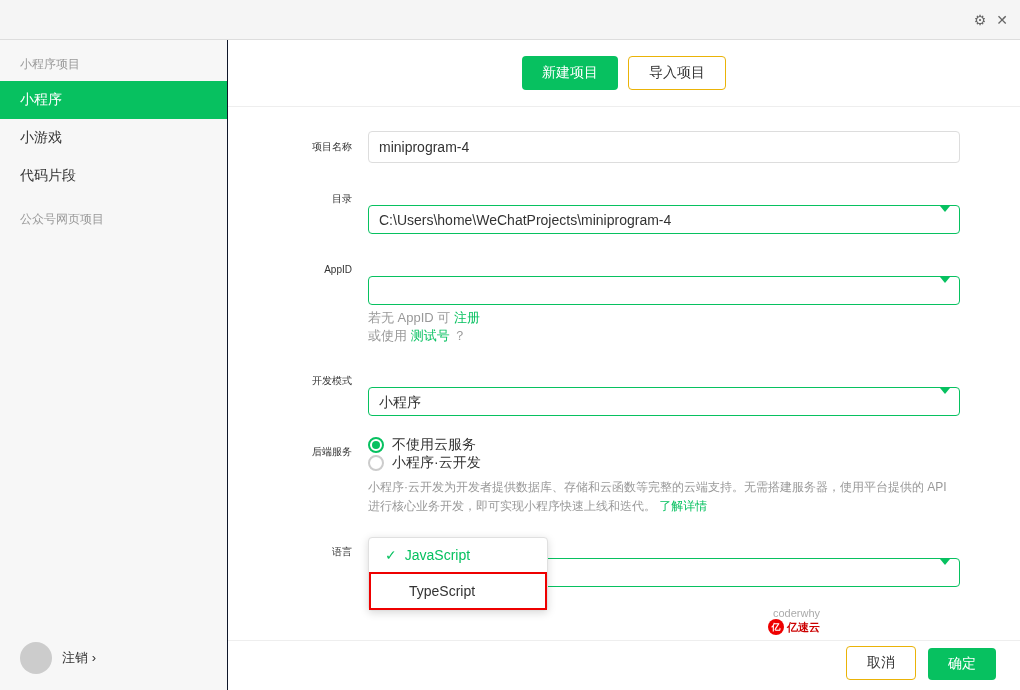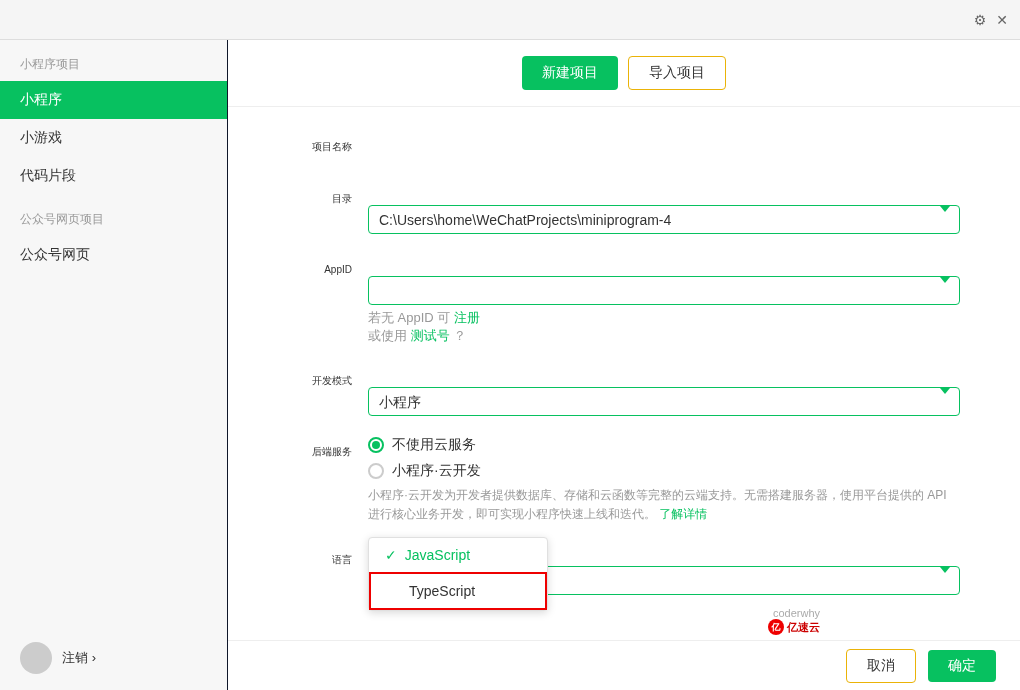--- a/index.html
+++ b/index.html
@@ -212,21 +212,21 @@
     }
 
     .form-hint a {
       color: #07c160;
       text-decoration: none;
     }
 
     .radio-group {
       display: flex;
       flex-direction: column;
-      gap: 8px;
+      gap: 0;
     }
 
     .radio-item {
       display: flex;
       align-items: center;
       gap: 8px;
       font-size: 14px;
       color: #333;
       cursor: pointer;
     }
@@ -301,21 +301,21 @@
     .checkmark {
       color: #07c160;
       font-size: 14px;
     }
 
     
     .bottom-bar {
       height: 50px;
       border-top: 1px solid #eee;
       display: flex;
-      align-items: center;
+      align-items: flex-end;
       justify-content: flex-end;
       padding: 10px 24px;
       gap: 12px;
       background: #fff;
       position: relative;
     }
   </style>
 </head>
 <body>
 
@@ -329,21 +329,20 @@
   <div class="main-layout">
 
     <div class="sidebar">
       <div class="sidebar-section-label">小程序项目</div>
 
       <div class="sidebar-item active">小程序</div>
       <div class="sidebar-item">小游戏</div>
       <div class="sidebar-item">代码片段</div>
 
       <div class="sidebar-section-label">公众号网页项目</div>
-      <div class="sidebar-item">公众号网页</div>
 
       <div class="sidebar-bottom">
         <div class="avatar-placeholder"></div>
         <span class="logout-link">
           <span>注销</span>
           <span>›</span>
         </span>
       </div>
     </div>
 
@@ -351,20 +350,23 @@
 
       <div class="top-action-bar">
         <button class="btn-primary">新建项目</button>
         <button class="btn-secondary">导入项目</button>
       </div>
 
       <div class="form-area">
 
         <div class="form-row">
           <div class="form-label">项目名称</div>
+          <div class="form-control-wrap">
+            <input class="form-input" type="text" value="miniprogram-4" style="">
+          </div>
         </div>
 
         <div class="form-row">
           <div class="form-label">目录</div>
           <div class="form-control-wrap">
             <div class="form-select-wrap">
               <input class="form-select" type="text" value="C:\Users\home\WeChatProjects\miniprogram-4" style="">
               <span class="select-arrow"></span>
             </div>
           </div>

